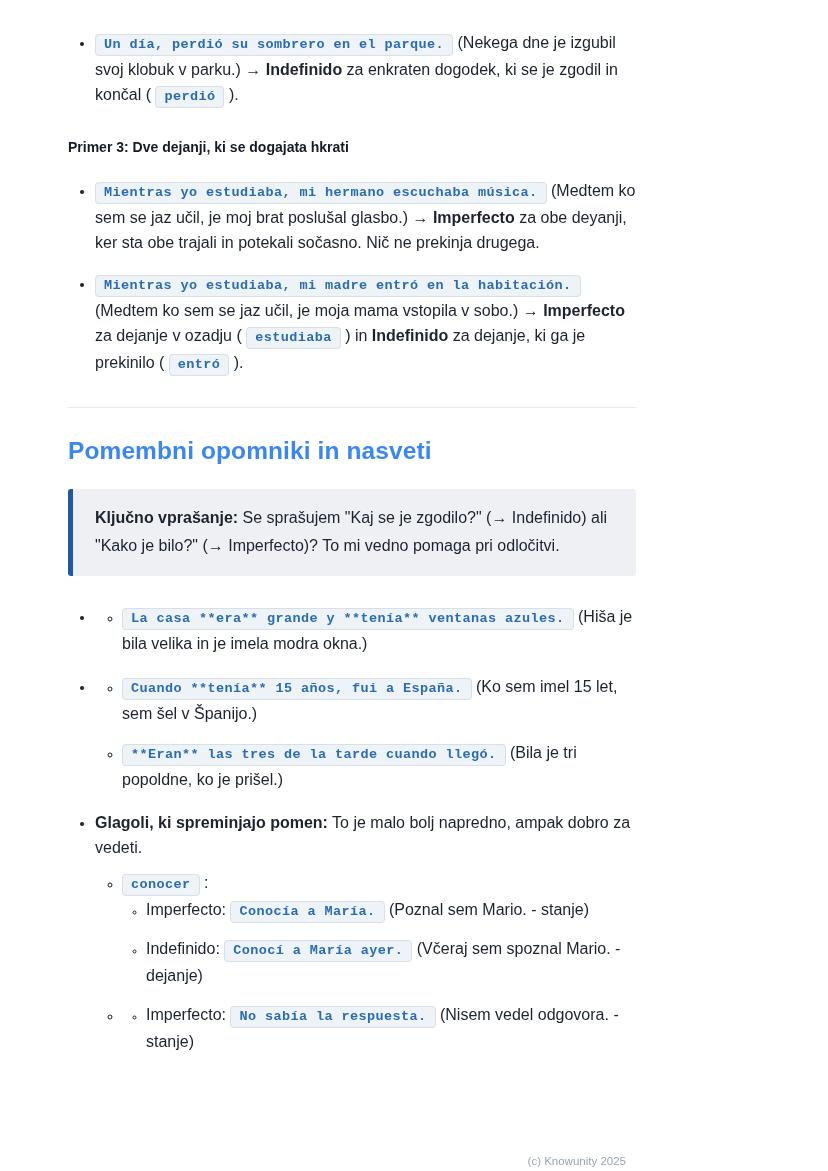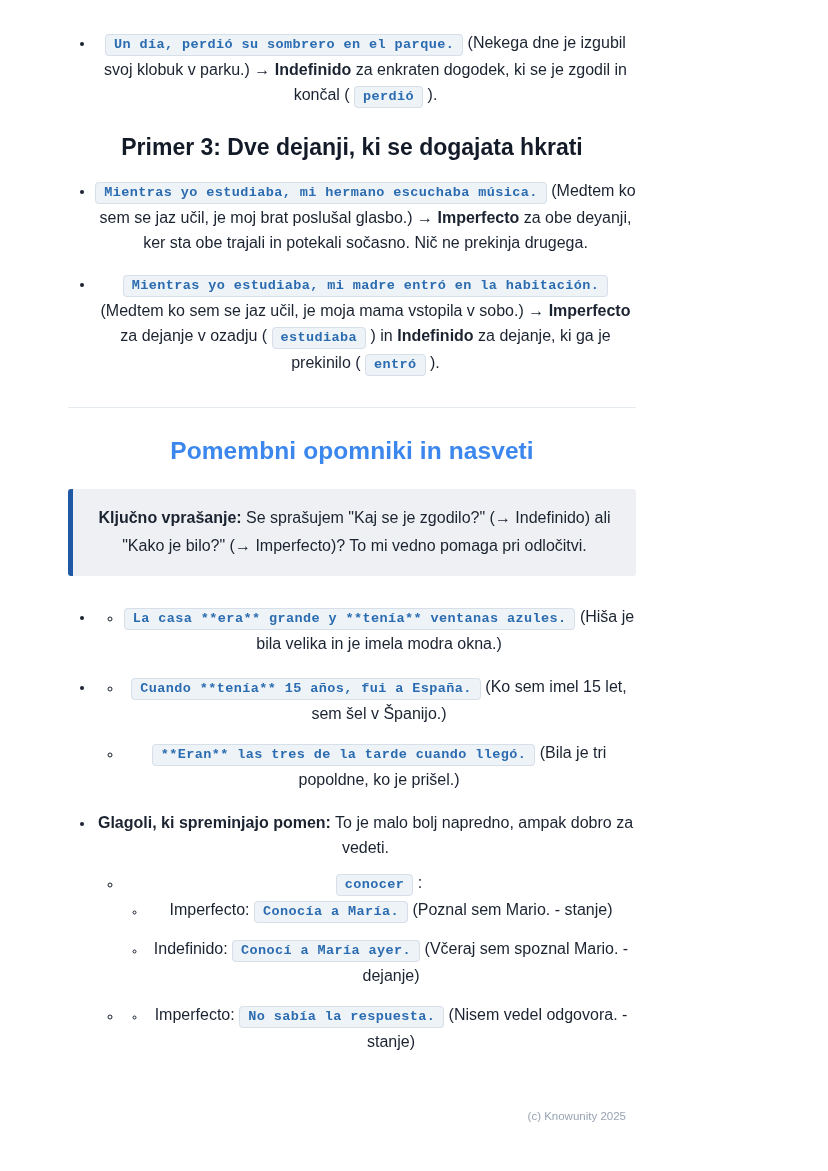--- a/index.html
+++ b/index.html
@@ -1,20 +1,19 @@
 <!DOCTYPE html>
 <html><head>
 <meta charset="utf-8">
 <style>
   html,body { margin:0; padding:0; background:#ffffff; }
   .page {
     position:relative; width:676px; height:1171px; background:#ffffff;
     font-family:"Liberation Sans", sans-serif; color:var(--body-text,#1b2330);
     overflow:hidden;
-    text-align:center;
   }
   .content {
     position:absolute; left:68px; top:30px; width:568px;
     font-size:16px; line-height:25px;
   }
   ul { margin:0; padding-left:27px; }
   ul.l1 { list-style:disc; }
   ul.l1 > li::marker { color:#1b2330; font-size:13px; }
   ul.l2 { list-style:circle; padding-left:27px; margin-top:10px; }
   ul.l2 > li::marker { color:#1b2330; font-size:12px; }
@@ -27,21 +26,21 @@
   .seg-code {
     font-family:"Liberation Mono", monospace;
     font-size:13.5px; font-weight:700; letter-spacing:0.4px;
     color:var(--code-text,#2b6cb0);
     background:var(--code-bg,#eef3f8);
     border:1px solid var(--code-border,#d7dfe9);
     border-radius:4px; padding:2px 8px 3px; white-space:nowrap;
   }
   .seg-bold { font-weight:700; }
   h3.sub-heading {
-    font-size:23px; font-weight:700; margin:26px 0 18px; color:#141b28;
+    font-size:14px; font-weight:700; margin:26px 0 18px; color:#141b28;
   }
   h2.section-heading {
     font-size:24.5px; font-weight:700; letter-spacing:0.1px;
     color:var(--accent,#3c87ee); margin:30px 0 26px;
   }
   hr.divider { border:0; border-top:1px solid #e5eaf0; margin:30px 0 0; }
   .callout {
     border-left:5px solid var(--callout-border,#1f59a6);
     background:var(--callout-bg,#eef0f3);
     padding:15px 22px 16px; line-height:28px;
@@ -49,21 +48,21 @@
   }
   .tips { margin-top:0; }
   .tips > li { margin-bottom:18px; }
   .strip {
     position:absolute; left:748px; top:38px; width:44px; height:1095px;
     background:linear-gradient(to right, var(--strip-bg,#e9f2fc), #f6fafe);
     border-left:4px solid var(--strip-line,#9dbfe4);
     z-index:1;
   }
   .footer {
-    position:absolute; top:1110px; right:50px;
+    position:absolute; top:1155px; right:50px;
     font-size:11.5px; color:var(--footer-text,#98a4b3); z-index:2;
   }
 </style>
 </head>
 <body>
 
 <div class="page" style="--accent: #3c87ee; --code-text: #2b6cb0; --code-bg: #eef3f8; --code-border: #d7dfe9; --callout-border: #1f59a6; --callout-bg: #eef0f3; --strip-line: #9dbfe4; --strip-bg: #e9f2fc; --body-text: #1b2330; --footer-text: #98a4b3;">
   <div class="content">
 
     <ul class="l1">

